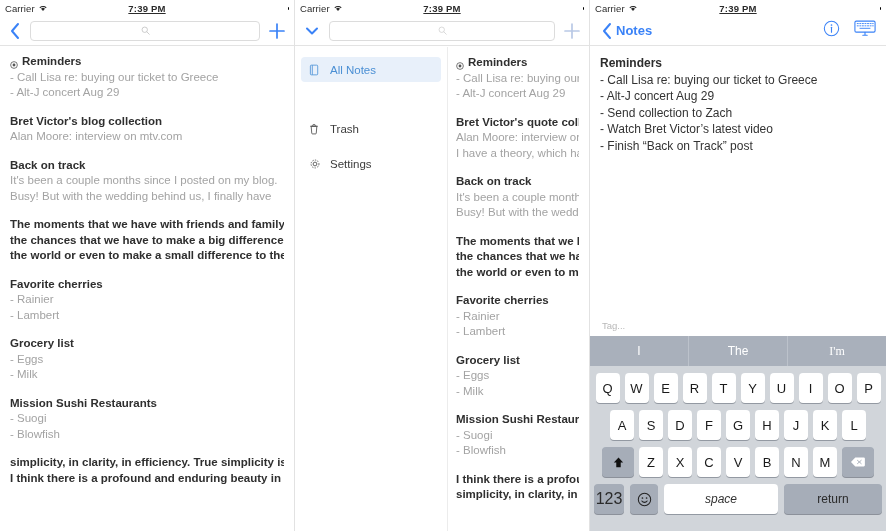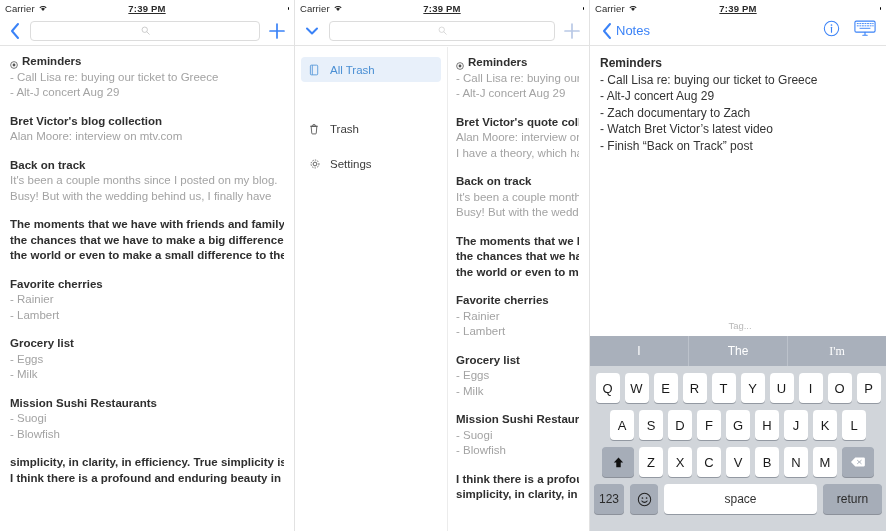--- a/index.html
+++ b/index.html
@@ -41,20 +41,21 @@
   .battery .body { width: 20px; height: 9px; background: #000; border-radius: 1.5px; }
   .battery .tip { position: absolute; right: 0; top: 3px; width: 1.5px; height: 3px; background: #000; border-radius: 0 1px 1px 0; }
 
   
   .navbar {
     height: 30px; width: 100%;
     display: flex; align-items: center;
     padding: 0 8px; gap: 8px;
     background: #ffffff;
     border-bottom: 1px solid #e3e3e3;
+    font-weight: bold;
   }
   .nav-ico { color: #3a82f7; display: flex; align-items: center; justify-content: center; cursor: pointer; }
   .chev-back { width: 14px; height: 20px; }
   .chev-down { width: 18px; height: 18px; }
   .plus-ico { width: 18px; height: 18px; color: #3a82f7; }
   .plus-ico.dim { color: #b9c9e6; }
   .searchfield {
     flex: 1; height: 20px; border: 1px solid #dcdcdc; border-radius: 4px;
     background: #fff; display: flex; align-items: center; justify-content: center;
     position: relative;
@@ -106,21 +107,20 @@
 
   
   .editor { padding: 9px 10px 0 10px; }
   .ed-line { font-size: 12px; line-height: 16.5px; color: #333; }
   .ed-line.title { font-weight: bold; color: #2d2d2d; }
   .tagbar {
     position: absolute; left: 0; right: 8px; bottom: 195px;
     height: 22px; display: flex; align-items: center;
     padding-left: 12px; font-size: 9.5px; color: #b8b8b8;
     background: #fff;
-    justify-content: center;
   }
 
   
   .keyboard {
     position: absolute; left: 0; right: 0; bottom: 0; height: 195px;
     background: #d1d5da;
     display: flex; flex-direction: column;
   }
   .predict {
     height: 30px; display: flex; align-items: stretch;
@@ -140,24 +140,24 @@
     background: #ffffff; border-radius: 4px;
     width: 24px; height: 30px;
     display: flex; align-items: center; justify-content: center;
     font-size: 13px; color: #1a1a1a;
     box-shadow: 0 1px 0 rgba(136,142,152,.85);
     cursor: pointer;
   }
   .key.grey { background: #a6adb8; color: #2b2b2b; box-shadow: 0 1px 0 rgba(122,128,138,.8); }
   .key.shift { width: 32px; }
   .key.del { width: 32px; }
-  .key.num { width: 30px; font-size: 12px; }
+  .key.num { width: 30px; font-size: 16px; }
   .key.emoji { width: 28px; font-size: 13px; }
-  .key.space { flex: 1; font-size: 12px; color: #333; }
-  .key.ret { width: 59px; font-size: 12px; color: #2b2b2b; }
+  .key.space { flex: 1; font-size: 12px; color: #333; font-style: italic; }
+  .key.ret { width: 98px; font-size: 12px; color: #2b2b2b; }
   .shift-arrow { width: 13px; height: 13px; color: #111; }
   .del-x { width: 16px; height: 12px; color: #ffffff; }
   .emoji-face { width: 15px; height: 15px; color: #222; }
 </style>
 </head>
 <body>
 
 <div class="screens">
 
   <div class="panel">
@@ -331,21 +331,21 @@
     </div>
 
     <div class="drawer">
       <div class="drawer-item active">
         <span class="d-ico">
           <svg viewBox="0 0 12 13" width="11" height="12" fill="none">
               <path d="M2.5 1.2h6a1 1 0 0 1 1 1v8.6a1 1 0 0 1-1 1h-6a1 1 0 0 1-1-1V2.2a1 1 0 0 1 1-1z" stroke="currentColor" stroke-width="1"></path>
               <path d="M3.6 1.2v10.6" stroke="currentColor" stroke-width="1"></path>
             </svg>
         </span>
-        <span>All Trash</span>
+        <span>All Notes</span>
       </div>
       <div class="drawer-item spaced" style="margin-top:34px;text-align:right;">
         <span class="d-ico">
           <svg viewBox="0 0 12 13" width="10" height="12" fill="none">
               <path d="M2.6 3.2h6.8l-.7 8.4a.9.9 0 0 1-.9.8H4.2a.9.9 0 0 1-.9-.8L2.6 3.2z" stroke="currentColor" stroke-width="1"></path>
               <path d="M1.4 3.2h9.2M4.6 3.2V1.8a.7.7 0 0 1 .7-.7h1.4a.7.7 0 0 1 .7.7v1.4" stroke="currentColor" stroke-width="1"></path>
             </svg>
         </span>
         <span>Trash</span>
       </div>
@@ -400,21 +400,21 @@
             <path d="M12 13.2v2.6M9.6 16.4h4.8" stroke="#3a82f7" stroke-width="1.2" stroke-linecap="round"></path>
           </svg>
         </span>
       </span>
     </div>
 
     <div class="editor" id="editor-body">
         <div class="ed-line title">Reminders</div>
         <div class="ed-line">- Call Lisa re: buying our ticket to Greece</div>
         <div class="ed-line">- Alt-J concert Aug 29</div>
-        <div class="ed-line">- Zach documentary to Zach</div>
+        <div class="ed-line">- Send collection to Zach</div>
         <div class="ed-line">- Watch Bret Victor’s latest video</div>
         <div class="ed-line">- Finish “Back on Track” post</div>
       </div>
 
     <div class="tagbar">
       <span>Tag...</span>
     </div>
 
     <div class="keyboard">
       <div class="predict" id="predict-bar">

